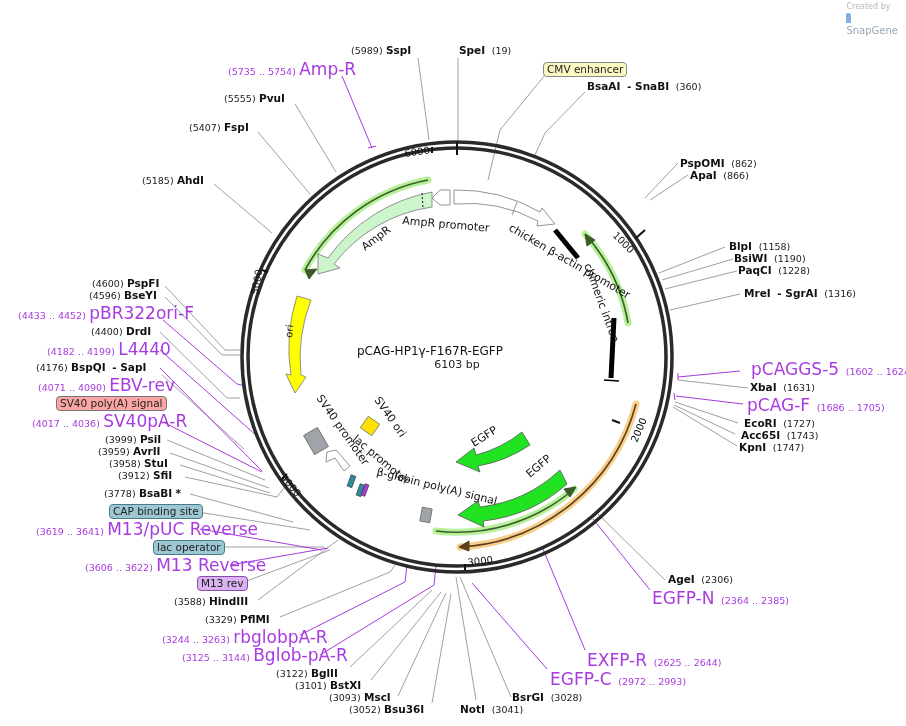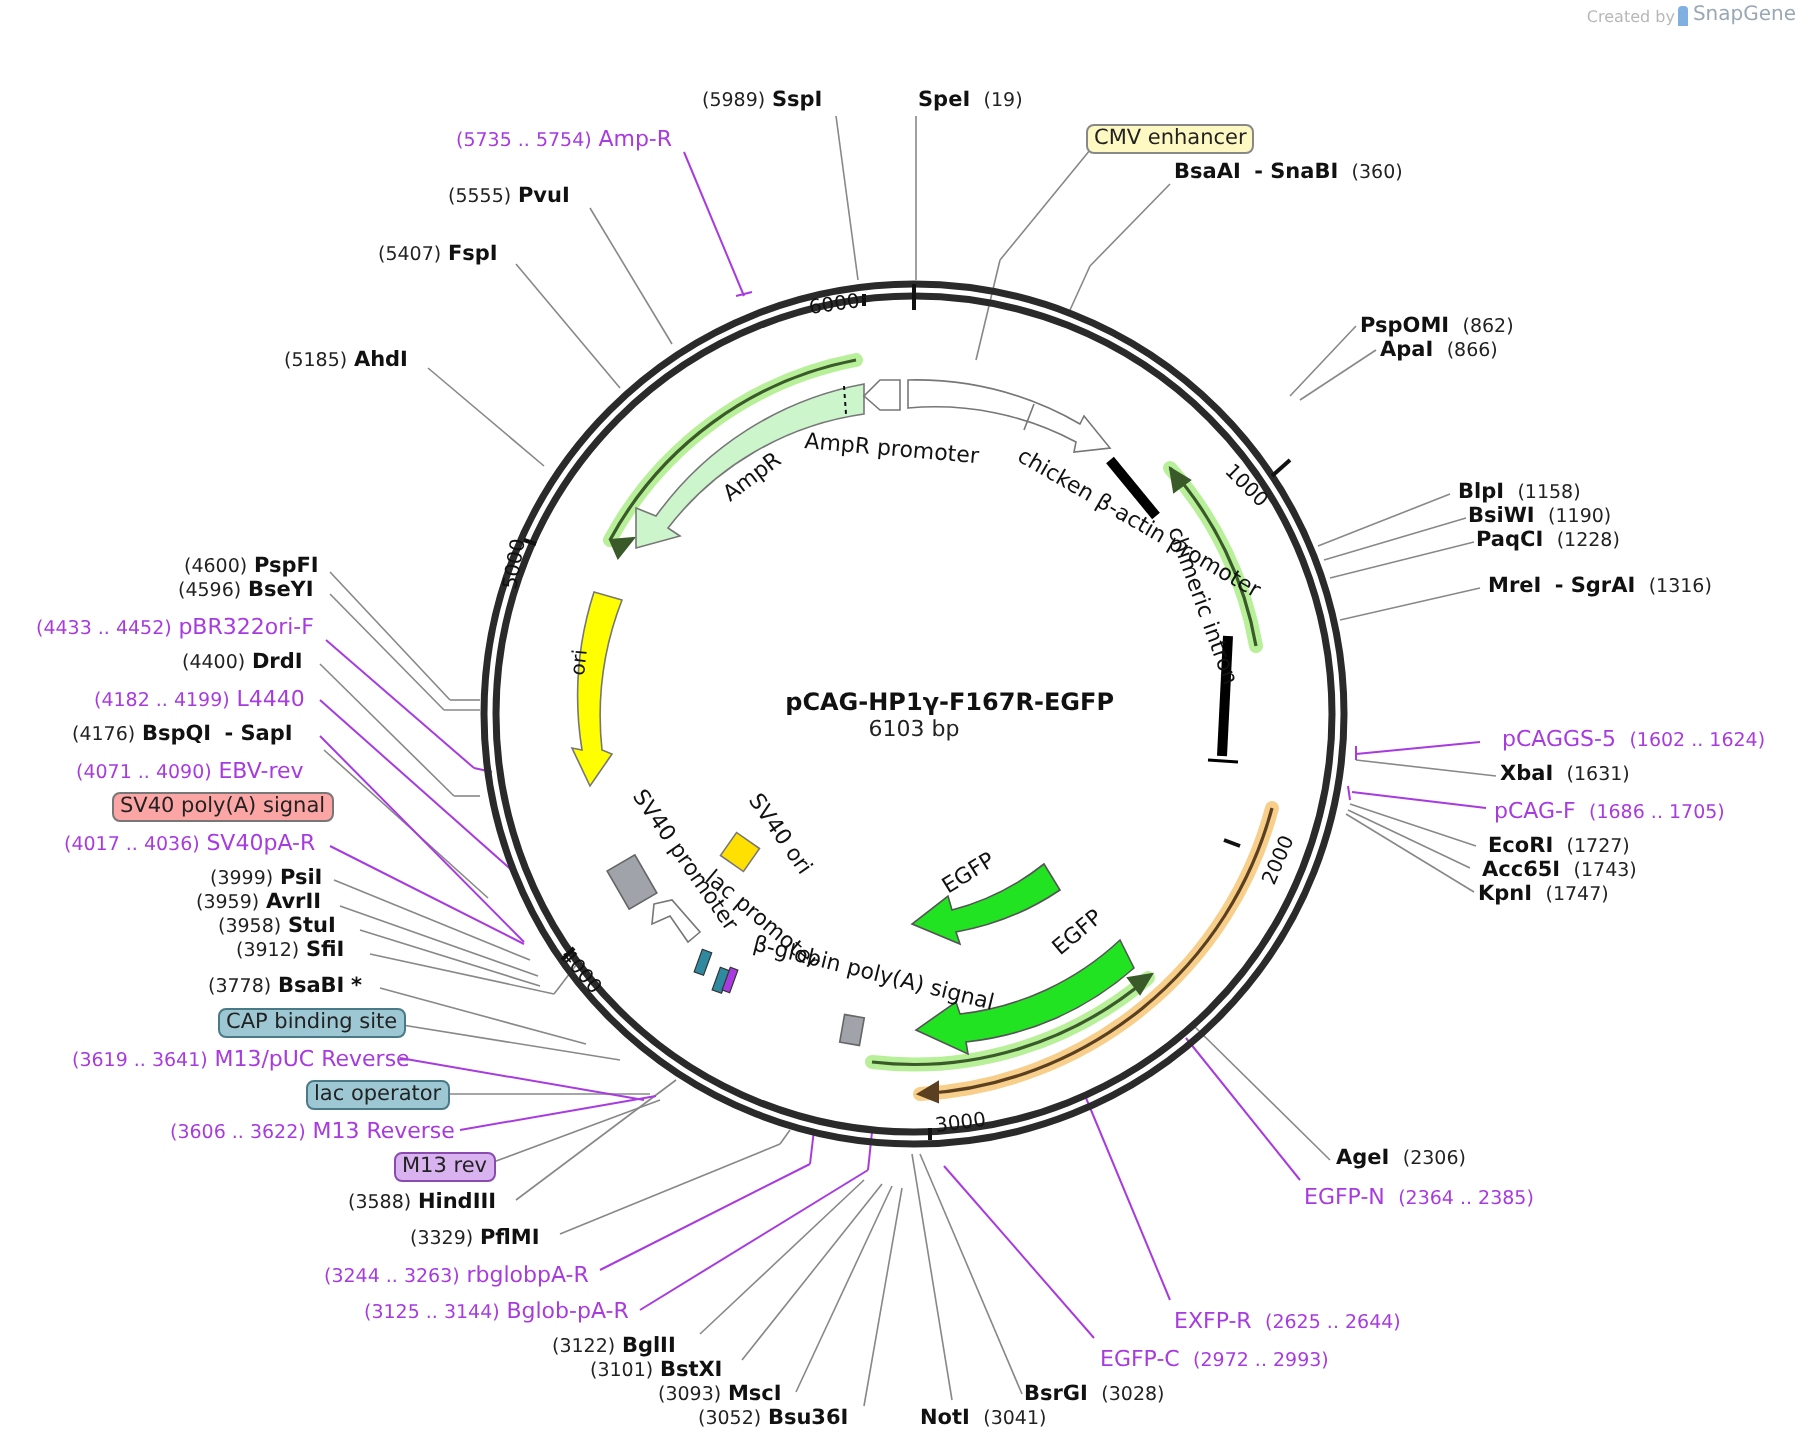--- a/index.html
+++ b/index.html
@@ -1,27 +1,27 @@
 <!DOCTYPE html>
 <html><head>
 <meta charset="utf-8">
 <style>
   html, body { margin:0; padding:0; background:#ffffff; }
   body { width:906px; height:726px; position:relative; overflow:hidden; font-family:"DejaVu Sans", sans-serif; }
   #map { position:absolute; left:0; top:0; }
-  .credit { position:absolute; right:8px; top:2px; font-size:8px; color:#b8b8b8; display:flex; align-items:flex-end; gap:2px; }
+  .credit { position:absolute; right:8px; top:2px; font-size:8px; color:#b8b8b8; display:flex; align-items:flex-start; gap:2px;flex-direction:column; }
   .credit .brand { font-size:10px; color:#9aa8b5; }
   .credit .logo { width:5px; height:10px; background:#7fb0e0; border-radius:2px 2px 0 0; display:inline-block; }
   .lbl { position:absolute; white-space:nowrap; font-size:10.5px; line-height:13px; }
   .lbl .pos { font-size:9.5px; color:#222; }
   .lbl .name { font-weight:bold; color:#111; }
   .lbl.primer .pos, .lbl.primer .name { color:#a83be0; font-weight:normal; }
-  .lbl.primer .name { font-size:11px; }
+  .lbl.primer .name { font-size:17px; }
   .box { position:absolute; white-space:nowrap; font-size:10.5px; line-height:13px; padding:0 3px; border-radius:4px; border:1px solid #888; background:#fef9c3; color:#222; }
-  .title { position:absolute; left:357px; top:344px; width:200px; text-align:right; font-weight:bold; font-size:12px; color:#111; }
+  .title { position:absolute; left:357px; top:344px; width:200px; text-align:left; font-weight:normal; font-size:12px; color:#111; }
   .subtitle { position:absolute; left:357px; top:358px; width:200px; text-align:center; font-size:11px; color:#222; }
 </style>
 </head>
 <body>
 
 <svg id="map" width="906" height="726" viewBox="0 0 906 726">
 
   <g stroke="#888" stroke-width="0.8" fill="none">
     <line x1="418" y1="58" x2="429" y2="140"></line>
     <line x1="458" y1="58" x2="458" y2="140"></line>

